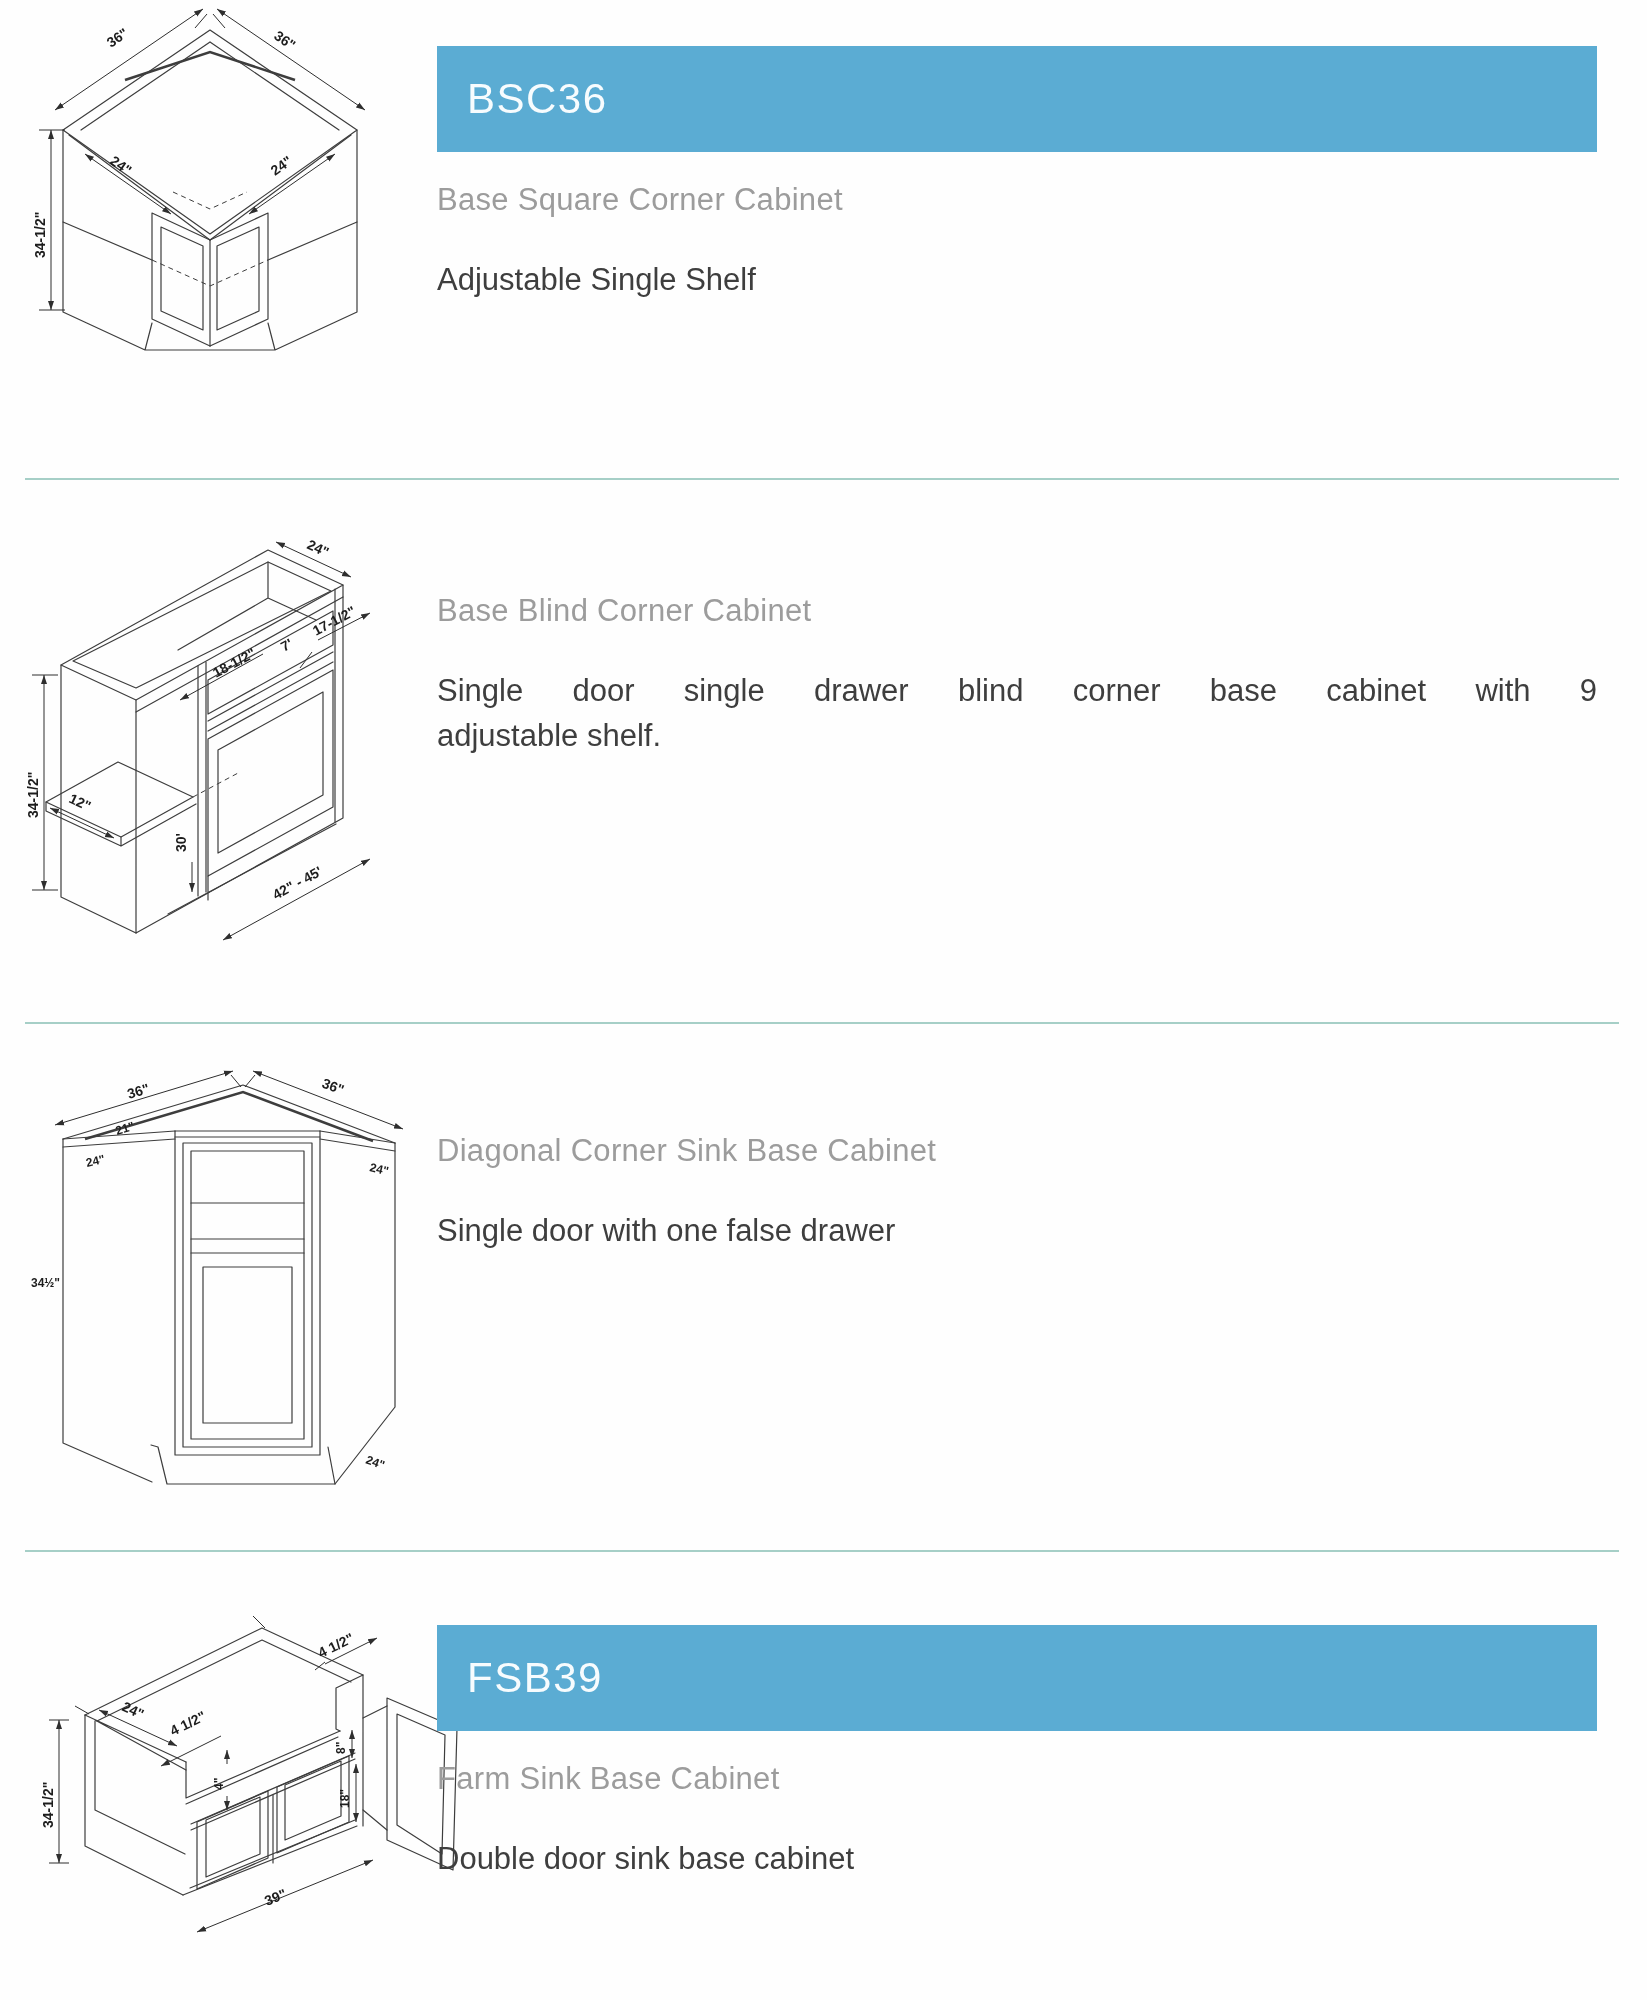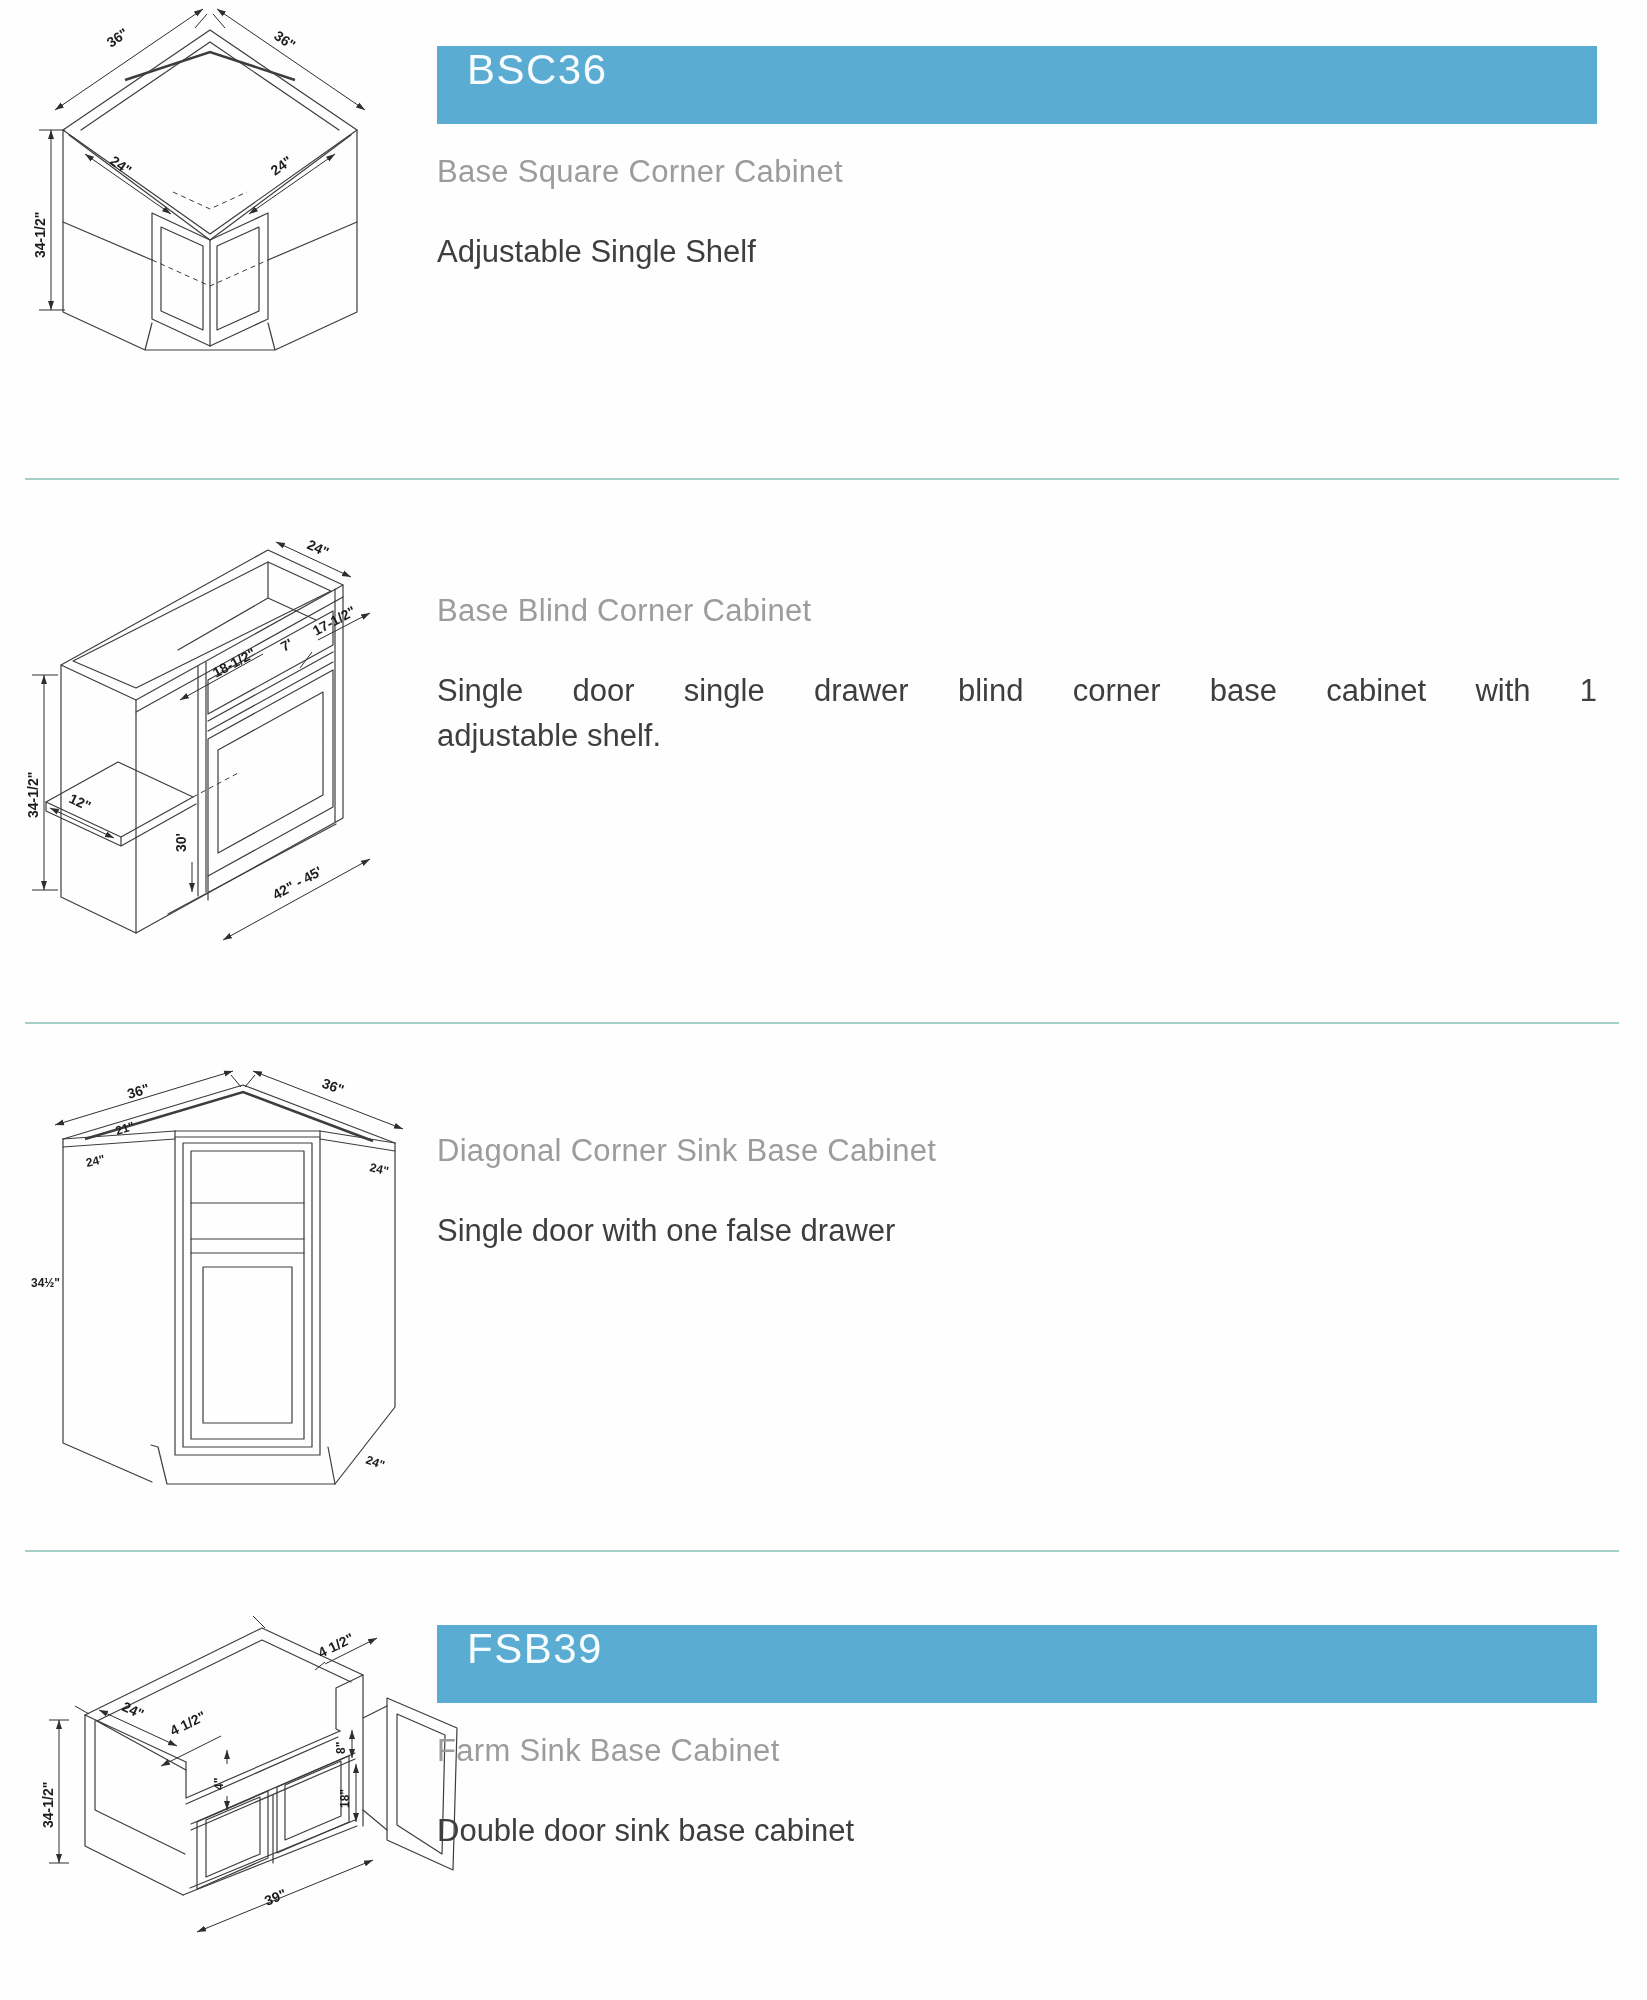--- a/index.html
+++ b/index.html
@@ -8,21 +8,21 @@
     --bar-text:#f7fcfe;
     --subtitle:#9c9c9c;
     --body-text:#3e3e3e;
     --line:#3d3d3d;
   }
   *{margin:0;padding:0;box-sizing:border-box;}
   body{background:#ffffff;font-family:"Liberation Sans",sans-serif;}
   .page{position:relative;width:1647px;height:2000px;background:#fefefe;overflow:hidden;}
   .divider{position:absolute;left:25px;width:1594px;height:2px;background:var(--divider);}
   .content{position:absolute;left:437px;width:1160px;}
-  .code-bar{height:78px;background:var(--accent);display:flex;padding-left:30px;}
+  .code-bar{height:106px;background:var(--accent);display:flex;align-items:center;padding-left:30px;}
   .code{font-size:42px;color:var(--bar-text);letter-spacing:1.5px;font-weight:400;}
   .subtitle{margin-top:30px;font-size:31px;color:var(--subtitle);letter-spacing:0.3px;}
   .desc{margin-top:40px;font-size:31px;color:var(--body-text);line-height:1.45;}
   .desc-line.justify{text-align:justify;text-align-last:justify;}
   .drawing{position:absolute;}
   svg{display:block;}
   svg .ln{stroke:var(--line);stroke-width:1.2;fill:none;stroke-linecap:round;stroke-linejoin:round;}
   svg .thick{stroke:var(--line);stroke-width:2.6;fill:none;}
   svg .dash{stroke:var(--line);stroke-width:1;fill:none;stroke-dasharray:5 4;}
   svg .dim{stroke:#2e2e2e;stroke-width:1;fill:none;}
@@ -125,21 +125,21 @@
       <text transform="translate(198,138) rotate(-28)">18-1/2"</text>
       <text transform="translate(20,278) rotate(-90)">34-1/2"</text>
       <text transform="translate(50,262) rotate(25)">12"</text>
       <text transform="translate(168,312) rotate(-90)">30'</text>
       <text transform="translate(258,360) rotate(-28.5)">42" - 45'</text>
     </svg>
   </div>
   <div class="content" style="top:563px;">
     <div class="subtitle">Base Blind Corner Cabinet</div>
     <div class="desc">
-      <div class="desc-line justify">Single door single drawer blind corner base cabinet with 1</div>
+      <div class="desc-line justify">Single door single drawer blind corner base cabinet with 9</div>
       <div class="desc-line">adjustable shelf.</div>
     </div>
   </div>
 
   <div class="divider" style="top:1022px;"></div>
 
   <div class="drawing" style="left:25px;top:1055px;">
     <svg width="400" height="445" viewBox="0 0 400 445">
       <defs>
         <marker id="ar3" markerWidth="10" markerHeight="8" refX="9" refY="4" orient="auto-start-reverse" markerUnits="userSpaceOnUse">

